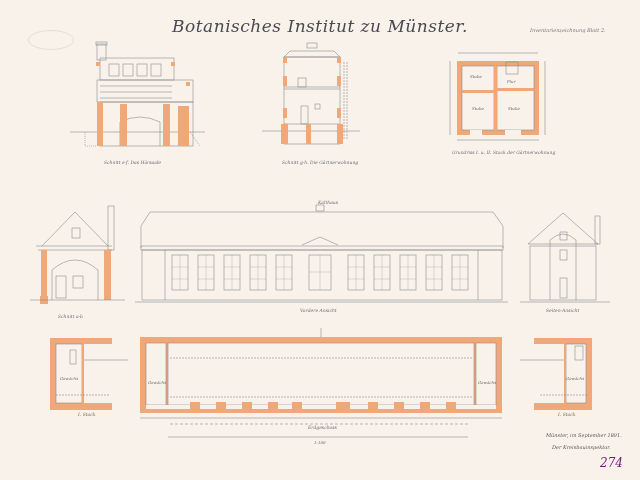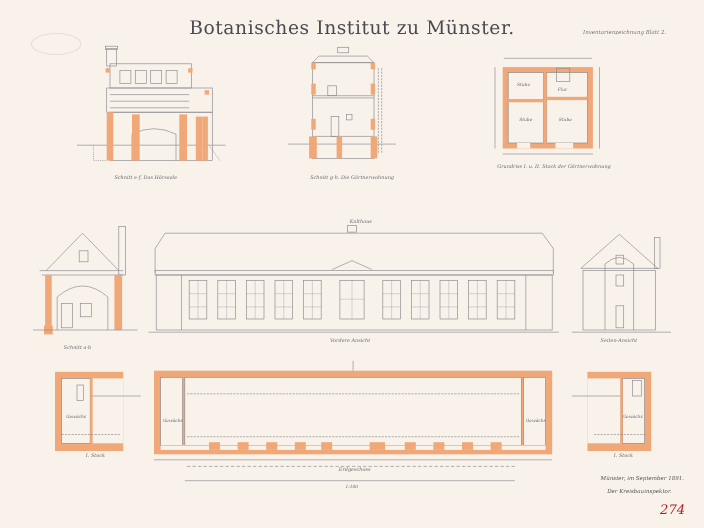--- a/index.html
+++ b/index.html
@@ -5,21 +5,21 @@
   html, body { margin: 0; padding: 0; }
   body {
     width: 640px; height: 480px; overflow: hidden;
     background: #f8f2ea;
     font-family: "DejaVu Serif", serif;
     position: relative;
   }
   .sheet { position: absolute; left: 0; top: 0; width: 640px; height: 480px; background: #f8f2ea; }
   .title {
     position: absolute; left: 140px; top: 16px; width: 360px; text-align: center;
-    font-family: "DejaVu Serif", serif; 
+    font-family: "DejaVu Serif", serif; font-style: italic;
     font-size: 17px; color: #4a4a52; letter-spacing: 0.5px;
   }
   .sheetno {
     position: absolute; left: 530px; top: 27px;
     font-family: "DejaVu Serif", serif; font-style: italic;
     font-size: 5px; color: #777; white-space: nowrap;
   }
   .stamp {
     position: absolute; left: 28px; top: 30px; width: 44px; height: 18px;
     border: 1px solid #e9dcd8; border-radius: 50%;
@@ -32,21 +32,21 @@
     position: absolute; font-family: "DejaVu Serif", serif; font-style: italic;
     font-size: 4px; color: #6b6b72; white-space: nowrap;
   }
   .sig {
     position: absolute; font-family: "DejaVu Serif", serif; font-style: italic;
     font-size: 5px; color: #555; white-space: nowrap;
   }
   .invno {
     position: absolute; left: 600px; top: 456px;
     font-family: "DejaVu Serif", serif; font-style: italic;
-    font-size: 12px; color: #b91c1c;
+    font-size: 12px; color: #701a75;
   }
   svg { position: absolute; left: 0; top: 0; }
 </style>
 </head>
 <body>
 
 <div class="sheet">
 
   <div class="stamp"></div>
   <div class="title">Botanisches Institut zu Münster.</div>

